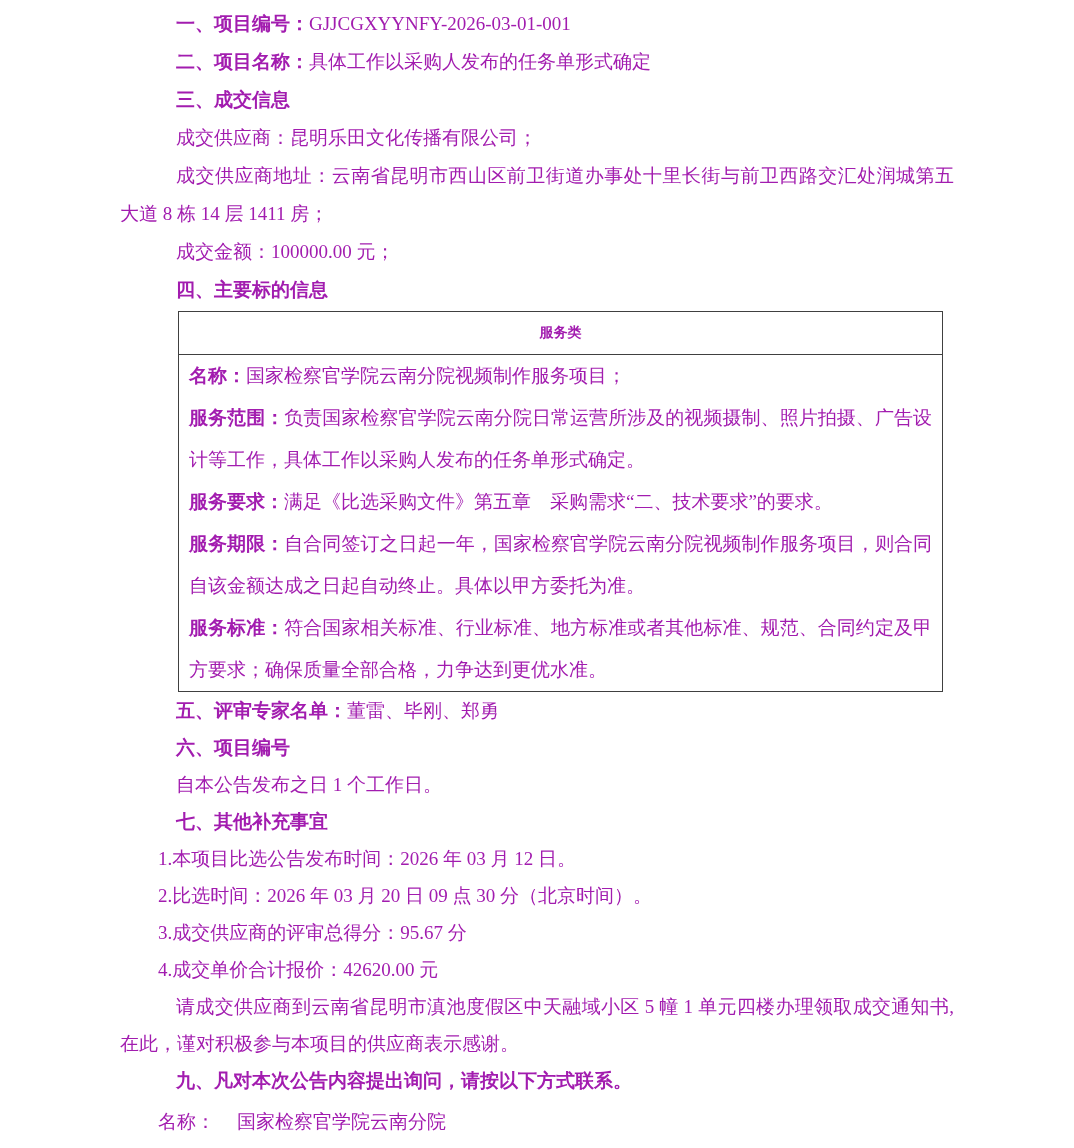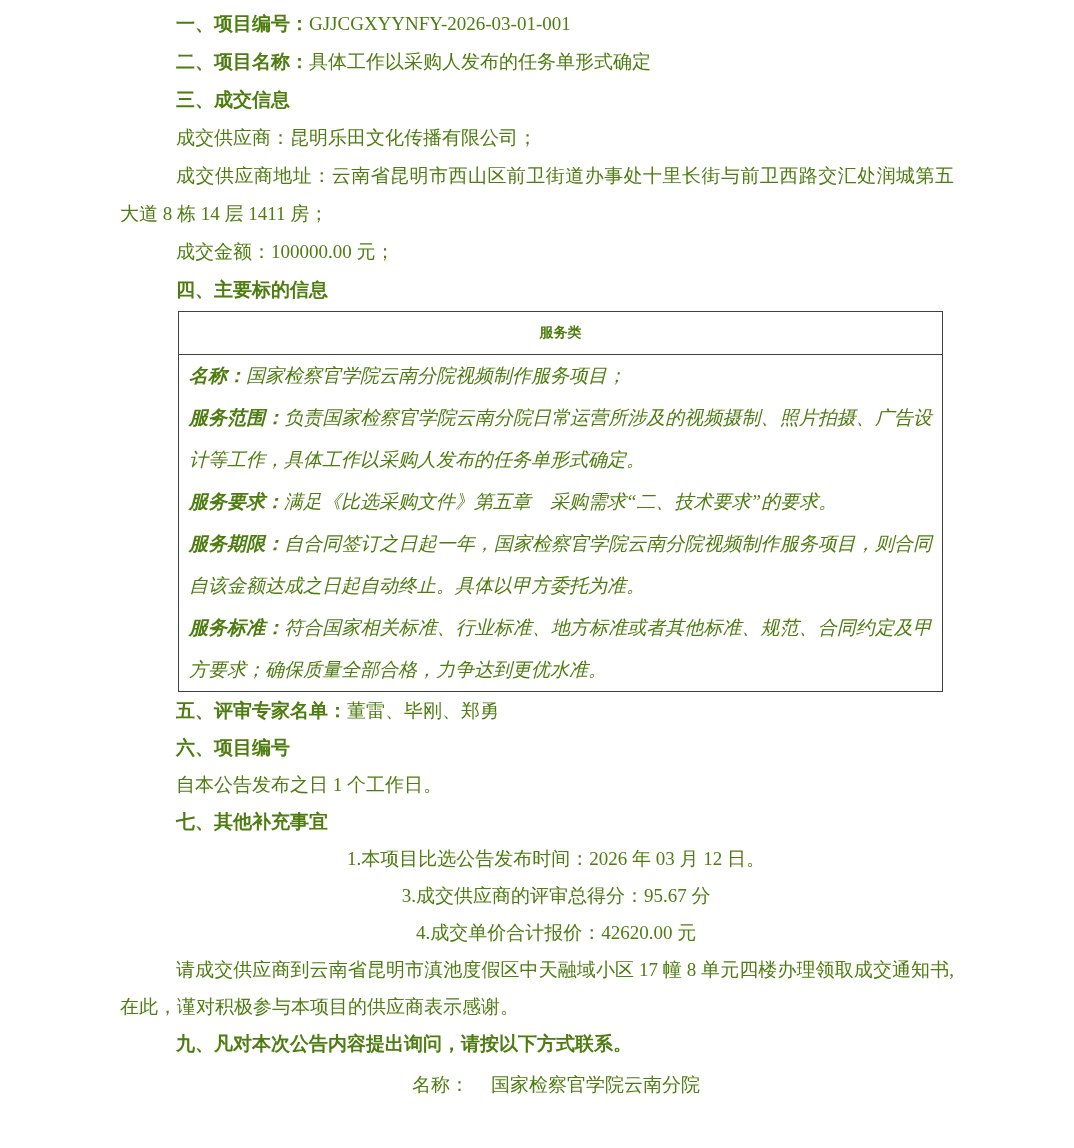--- a/index.html
+++ b/index.html
@@ -3,47 +3,47 @@
 <meta charset="utf-8">
 <style>
   html, body { margin: 0; padding: 0; background: #ffffff; }
   .page {
     position: relative;
     width: 1074px;
     height: 1148px;
     box-sizing: border-box;
     padding: 5px 120px 0 120px;
     background: #ffffff;
-    color: #4d7c0f;
+    color: #a21caf;
     font-family: "Liberation Serif", "DejaVu Serif", serif;
     font-size: 19px;
     overflow: hidden;
   }
   .ln  { margin: 0; line-height: 38px; }
   .post .ln { line-height: 37px; }
   .ind { text-indent: 56px; }
-  .ind-sm { text-indent: 38px; text-align: center; }
+  .ind-sm { text-indent: 38px; }
   .just { text-align: justify; }
   .b { font-weight: 700; }
   table.svc {
     border-collapse: collapse;
     margin: 2px 0 0 58px;
     width: 765px;
     table-layout: fixed;
   }
   table.svc th, table.svc td { border: 1px solid #404040; }
   table.svc th {
     height: 40px;
     font-size: 14px;
     font-weight: 700;
     text-align: center;
     vertical-align: middle;
   }
   table.svc td { padding: 0 10px; }
-  .cp { margin: 0; line-height: 42px; text-align: justify; font-style: italic; }
+  .cp { margin: 0; line-height: 42px; text-align: justify; }
   .cp b { font-weight: 700; }
   .contact-line { margin-top: 4px; }
   .contact-line .val { margin-left: 22px; }
 </style>
 </head>
 <body>
 
 <div class="page">
 
   <p class="ln ind"><b class="b">一、项目编号：</b><span>GJJCGXYYNFY-2026-03-01-001</span></p>
@@ -82,23 +82,24 @@
   <div class="post">
     <p class="ln ind"><b class="b">五、评审专家名单：</b><span>董雷、毕刚、郑勇</span></p>
 
     <p class="ln ind"><b class="b">六、项目编号</b></p>
 
     <p class="ln ind">自本公告发布之日 1 个工作日。</p>
 
     <p class="ln ind"><b class="b">七、其他补充事宜</b></p>
 
     <p class="ln ind-sm">1.本项目比选公告发布时间：2026 年 03 月 12 日。</p>
+    <p class="ln ind-sm">2.比选时间：2026 年 03 月 20 日 09 点 30 分（北京时间）。</p>
     <p class="ln ind-sm">3.成交供应商的评审总得分：95.67 分</p>
     <p class="ln ind-sm">4.成交单价合计报价：42620.00 元</p>
 
-    <p class="ln ind just">请成交供应商到云南省昆明市滇池度假区中天融域小区 17 幢 8 单元四楼办理领取成交通知书,在此，谨对积极参与本项目的供应商表示感谢。</p>
+    <p class="ln ind just">请成交供应商到云南省昆明市滇池度假区中天融域小区 5 幢 1 单元四楼办理领取成交通知书,在此，谨对积极参与本项目的供应商表示感谢。</p>
 
     <p class="ln ind"><b class="b">九、凡对本次公告内容提出询问，请按以下方式联系。</b></p>
 
     <p class="ln ind-sm contact-line"><span>名称：</span><span class="val">国家检察官学院云南分院</span></p>
   </div>
 
 </div>
 
 </body></html>

